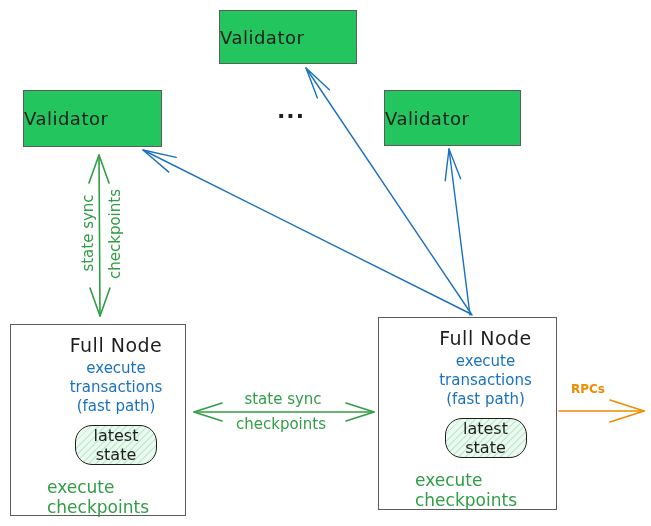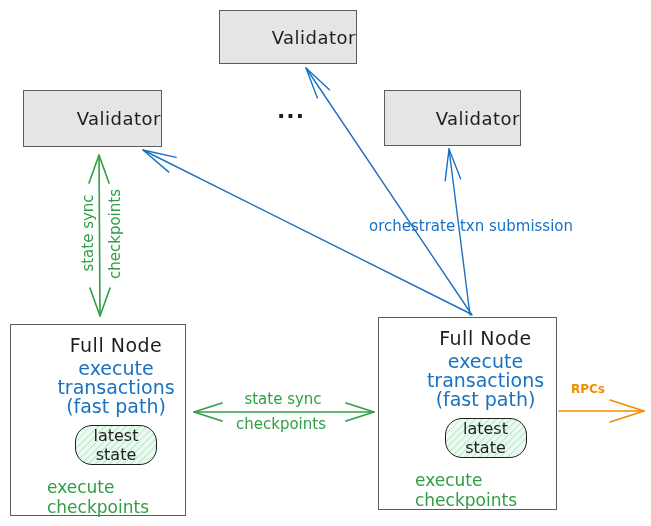--- a/index.html
+++ b/index.html
@@ -6,37 +6,37 @@
     --blue:#1971c2; --green:#2f9e44; --orange:#f08c00;
     --border:#5c5c5c; --text:#1e1e1e; --state_fill:#eafaf0; --state_hatch:#c8ecd2;
   }
   html,body{margin:0;padding:0;background:#ffffff;}
   .canvas{
     position:relative;width:651px;height:526px;background:#ffffff;
     font-family:"DejaVu Sans",sans-serif;color:var(--text);overflow:hidden;
   }
   .arrows{position:absolute;left:0;top:0;width:651px;height:526px;}
   .box{
-    position:absolute;background:#e5e5e5;border:1.6px solid var(--border);
-    display:flex;align-items:center;justify-content:flex-end;box-sizing:border-box;
+    position:absolute;background:#22c55e;border:1.6px solid var(--border);
+    display:flex;align-items:center;justify-content:flex-start;box-sizing:border-box;
   }
   .validator{font-size:18px;letter-spacing:0.5px;}
   .v-top{left:219px;top:10px;width:138px;height:54px;}
   .v-left{left:23px;top:90px;width:139px;height:57px;}
   .v-right{left:384px;top:90px;width:137px;height:56px;}
   .dots{position:absolute;left:276px;top:98px;width:30px;text-align:center;
         font-size:22px;font-weight:700;letter-spacing:1px;}
   .fullnode{
     position:absolute;background:#ffffff;border:1.6px solid var(--border);
     box-sizing:border-box;display:flex;flex-direction:column;align-items:center;padding-left:36px;
   }
   .fn-left{left:10px;top:324px;width:176px;height:192px;}
   .fn-right{left:378px;top:317px;width:179px;height:193px;}
   .fn-title{font-size:19px;margin-top:9px;letter-spacing:0.5px;}
-  .fn-blue{color:var(--blue);font-size:19px;line-height:19px;text-align:center;margin-top:3px;}
+  .fn-blue{color:var(--blue);font-size:15px;line-height:19px;text-align:center;margin-top:3px;}
   .latest{
     width:80px;height:62px;margin-top:9px;border:1.6px solid var(--text);border-radius:17px;
     background:repeating-linear-gradient(135deg,var(--state_hatch) 0 1.3px,var(--state_fill) 1.3px 5px);
     display:flex;flex-direction:column;align-items:center;justify-content:flex-start;
     font-size:16px;line-height:19px;
   }
   .fn-green{color:var(--green);font-size:17px;margin-top:12px;}
   .lbl{position:absolute;white-space:nowrap;}
   .lbl-green{color:var(--green);font-size:15px;}
   .lbl-blue{color:var(--blue);font-size:15px;}
@@ -124,17 +124,16 @@
     </div>
     <div class="fn-green">execute checkpoints</div>
   </div>
 
   <div class="lbl lbl-green rot vlbl1">state sync</div>
   <div class="lbl lbl-green rot vlbl2">checkpoints</div>
 
   <div class="lbl lbl-green hlbl1">state sync</div>
   <div class="lbl lbl-green hlbl2">checkpoints</div>
 
-  <div class="lbl lbl-blue orch">orchestrate txn submission</div>
 
   <div class="lbl lbl-orange rpcs">RPCs</div>
 
 </div>
 
 </body></html>

